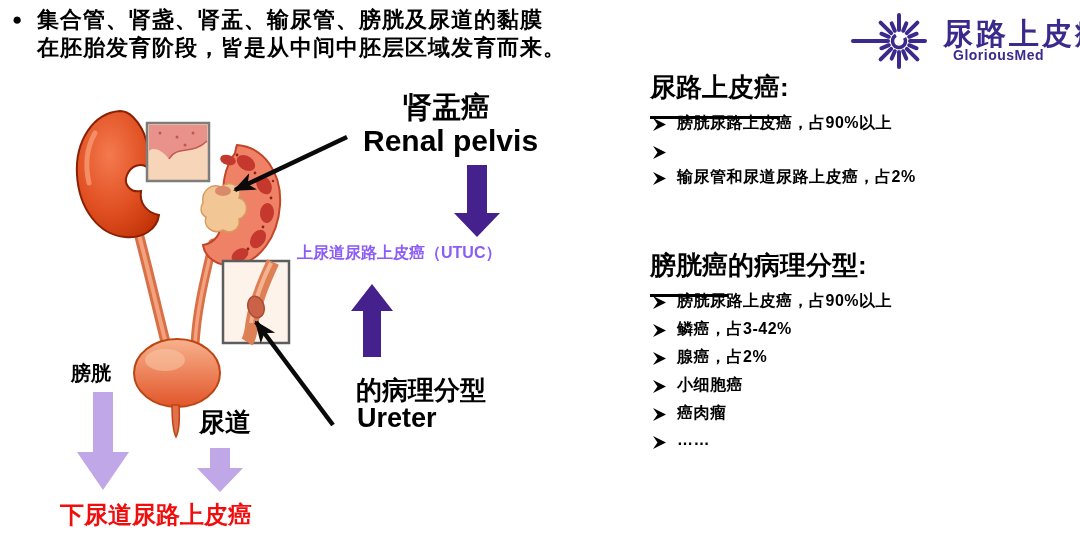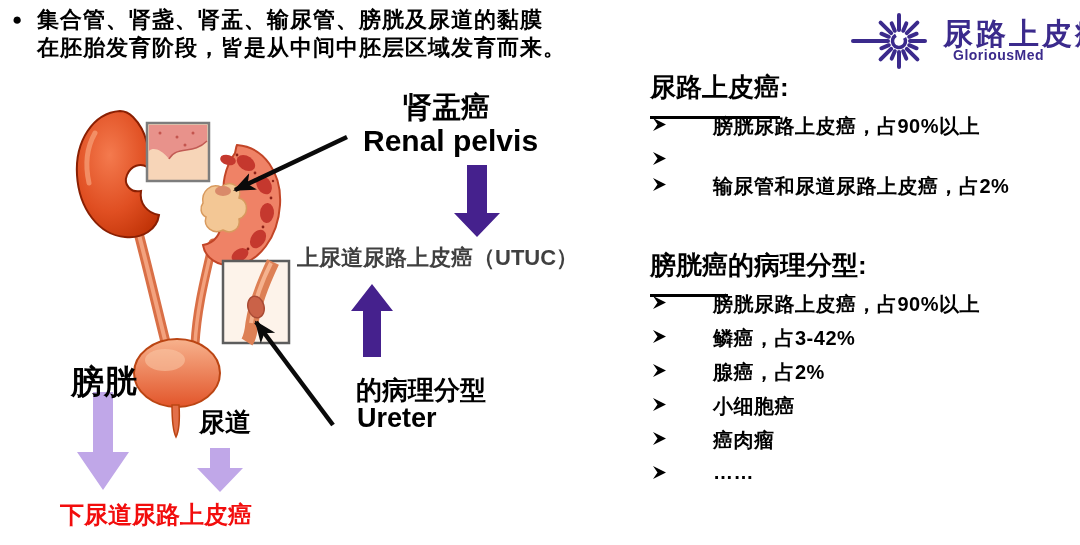--- a/index.html
+++ b/index.html
@@ -16,34 +16,34 @@
   
   .logo-mark{left:851px;top:9px;}
   .logo-cn{left:943px;top:14px;font-size:30px;font-weight:bold;letter-spacing:3px;color:#3b2a8c;white-space:nowrap;}
   .logo-en{left:953px;top:47px;font-size:14px;font-weight:bold;letter-spacing:.5px;color:#3b2a8c;white-space:nowrap;}
   
   .figure-box{left:65px;top:103px;width:460px;height:340px;background:#fff;}
   
   .lbl{white-space:nowrap;font-weight:bold;}
   .lbl-shenyu{left:403px;top:88px;font-size:29px;}
   .lbl-renalpelvis{left:363px;top:124px;font-size:30px;}
-  .lbl-utuc{left:297px;top:243px;font-size:22px;color:#404040;}
+  .lbl-utuc{left:297px;top:243px;font-size:16px;color:#8b5cf6;}
   .lbl-ureterca{left:356px;top:373px;font-size:26px;}
   .lbl-ureter{left:357px;top:403px;font-size:27px;}
-  .lbl-bladder{left:71px;top:360px;font-size:33px;}
+  .lbl-bladder{left:71px;top:360px;font-size:20px;}
   .lbl-urethra{left:199px;top:405px;font-size:26px;}
   .lbl-lower{left:60px;top:499px;font-size:24px;color:#f20d0d;}
   
   .panel{left:650px;width:425px;}
   .panel-title{font-size:26px;font-weight:bold;white-space:nowrap;}
   .u3{border-bottom:3px solid #000;padding-bottom:14px;}
   .items{margin-top:8px;}
   .item-row{display:flex;align-items:flex-start;margin-bottom:7px;}
   .item-row svg{margin:4px 10px 0 2px;flex:none;}
-  .item-text{font-size:20px;font-weight:bold;white-space:nowrap;letter-spacing:.5px;margin-left:36px;}
+  .item-text{font-size:16px;font-weight:bold;white-space:nowrap;letter-spacing:.5px;}
   .sec1{top:70px;}
   .sec2{top:248px;}
 </style>
 </head>
 <body>
 
 <span class="abs intro-bullet">●</span>
 <div class="abs intro-text">
   <div>集合管、肾盏、肾盂、输尿管、膀胱及尿道的黏膜</div>
   <div>在胚胎发育阶段，皆是从中间中胚层区域发育而来。</div>

